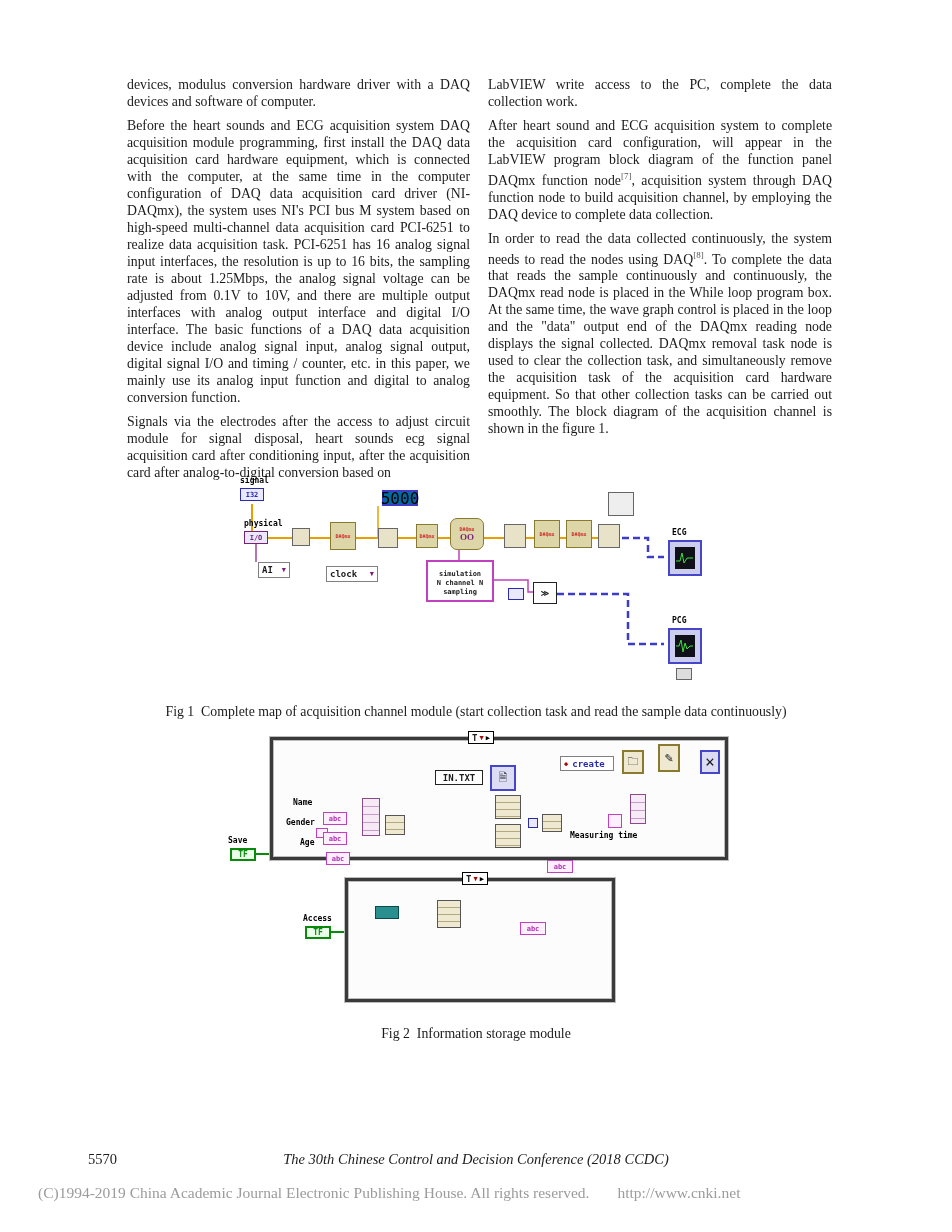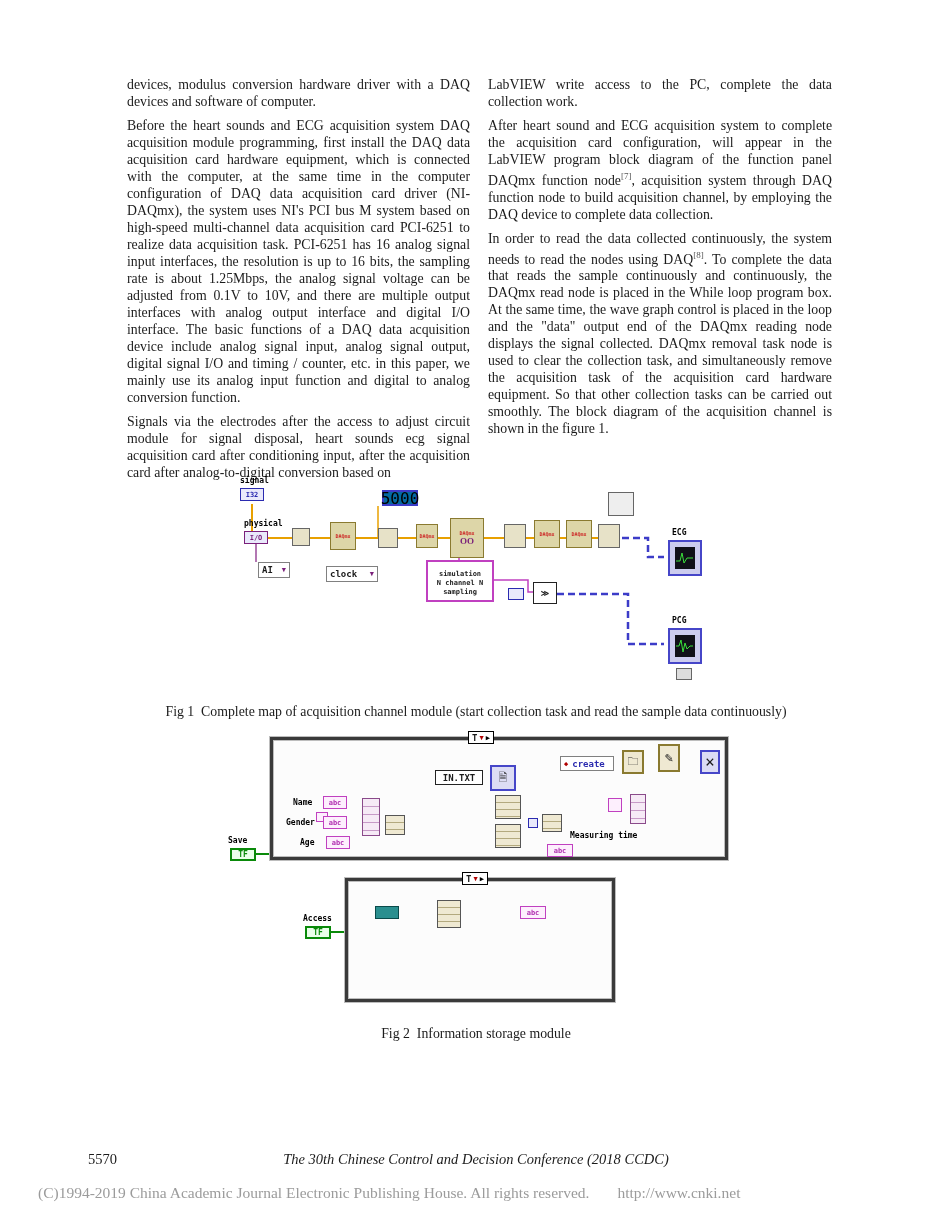--- a/index.html
+++ b/index.html
@@ -32,21 +32,21 @@
   .combo .tri{color:#7a1f7a;font-size:7px;margin-left:auto;}
   .simbox{position:absolute;border:2px solid #c040c0;background:#fff;text-align:center;
           font-family:"DejaVu Sans Mono", monospace;font-weight:bold;font-size:7px;line-height:9px;
           padding-top:8px;}
   .graphicon{position:absolute;border:2px solid #4646c8;background:#ccccee;
              display:flex;align-items:center;justify-content:center;}
   .graphicon .screen{width:20px;height:22px;background:#101018;display:flex;
                      align-items:center;justify-content:center;}
   .pinkbox{position:absolute;border:1px solid #c040c0;background:#fdeffd;color:#b030b0;
            font-family:"DejaVu Sans Mono", monospace;font-weight:bold;font-size:7px;
-           display:flex;align-items:center;justify-content:center;}
+           display:flex;align-items:center;justify-content:center;margin-top:16px;}
   .tfbox{position:absolute;border:2px solid #0a8a0a;background:#eaffea;color:#0a8a0a;
          font-family:"DejaVu Sans Mono", monospace;font-weight:bold;font-size:8px;
          display:flex;align-items:center;justify-content:center;}
   .loopframe{position:absolute;border:3px solid #3a3a3a;box-shadow:inset 0 0 0 1px #bdbdbd, 0 0 0 1px #bdbdbd;
              background:#fcfcfc;}
   .selector{position:absolute;border:1px solid #000;background:#fff;height:13px;
             font-family:"DejaVu Sans Mono", monospace;font-weight:bold;font-size:9px;
             display:flex;align-items:center;justify-content:center;gap:2px;padding:0 3px;}
   .selector .dn{color:#b00000;font-size:7px;}
   .selector .rt{color:#000;font-size:7px;}
@@ -105,21 +105,21 @@
     <div class="constbox" style="left:132px;top:18px;width:36px;height:16px;">5000</div>
 
     <div class="plainnode" style="left:64px;top:56px;width:18px;height:18px;"></div>
     <div class="daqnode" style="left:102px;top:50px;width:26px;height:28px;">
         <span class="red">DAQmx</span>
       </div>
     <div class="plainnode" style="left:150px;top:56px;width:20px;height:20px;"></div>
     <div class="daqnode" style="left:188px;top:52px;width:22px;height:24px;">
         <span class="red">DAQmx</span>
       </div>
-    <div class="daqnode" style="left:222px;top:46px;width:34px;height:40px;">
+    <div class="daqnode" style="left:222px;top:46px;width:34px;height:32px;border-radius:7px;">
         <span class="red">DAQmx</span>
         <span style="font-size:9px;color:#7a1f7a;font-weight:bold;">OO</span>
       </div>
     <div class="plainnode" style="left:276px;top:52px;width:22px;height:24px;"></div>
     <div class="daqnode" style="left:306px;top:48px;width:26px;height:28px;">
         <span class="red">DAQmx</span>
       </div>
     <div class="daqnode" style="left:338px;top:48px;width:26px;height:28px;">
         <span class="red">DAQmx</span>
       </div>

